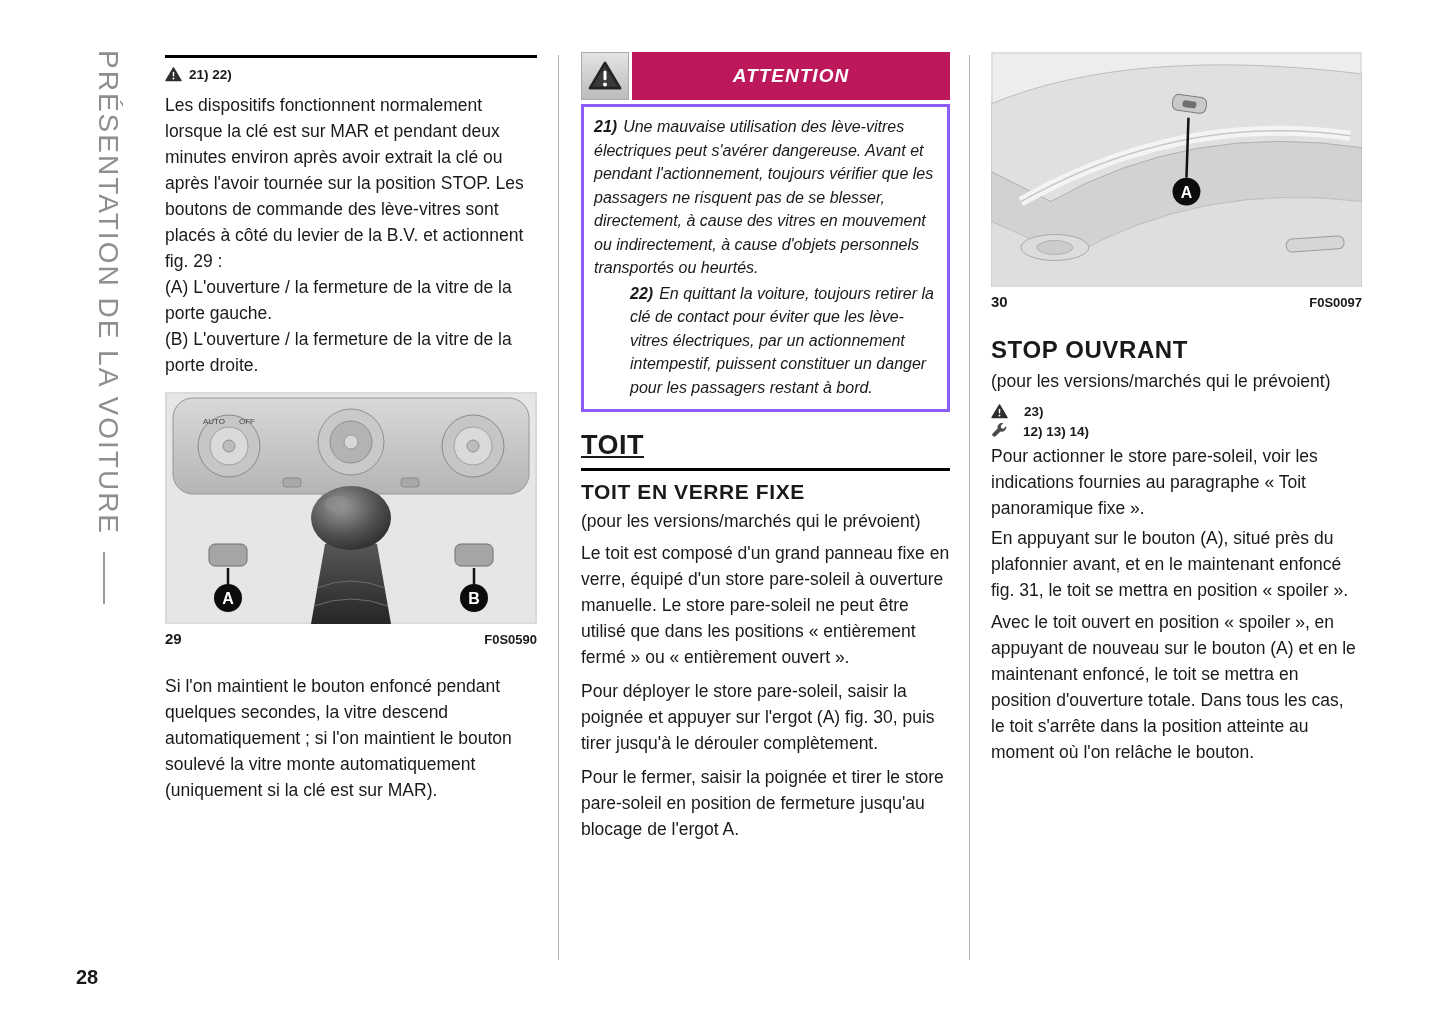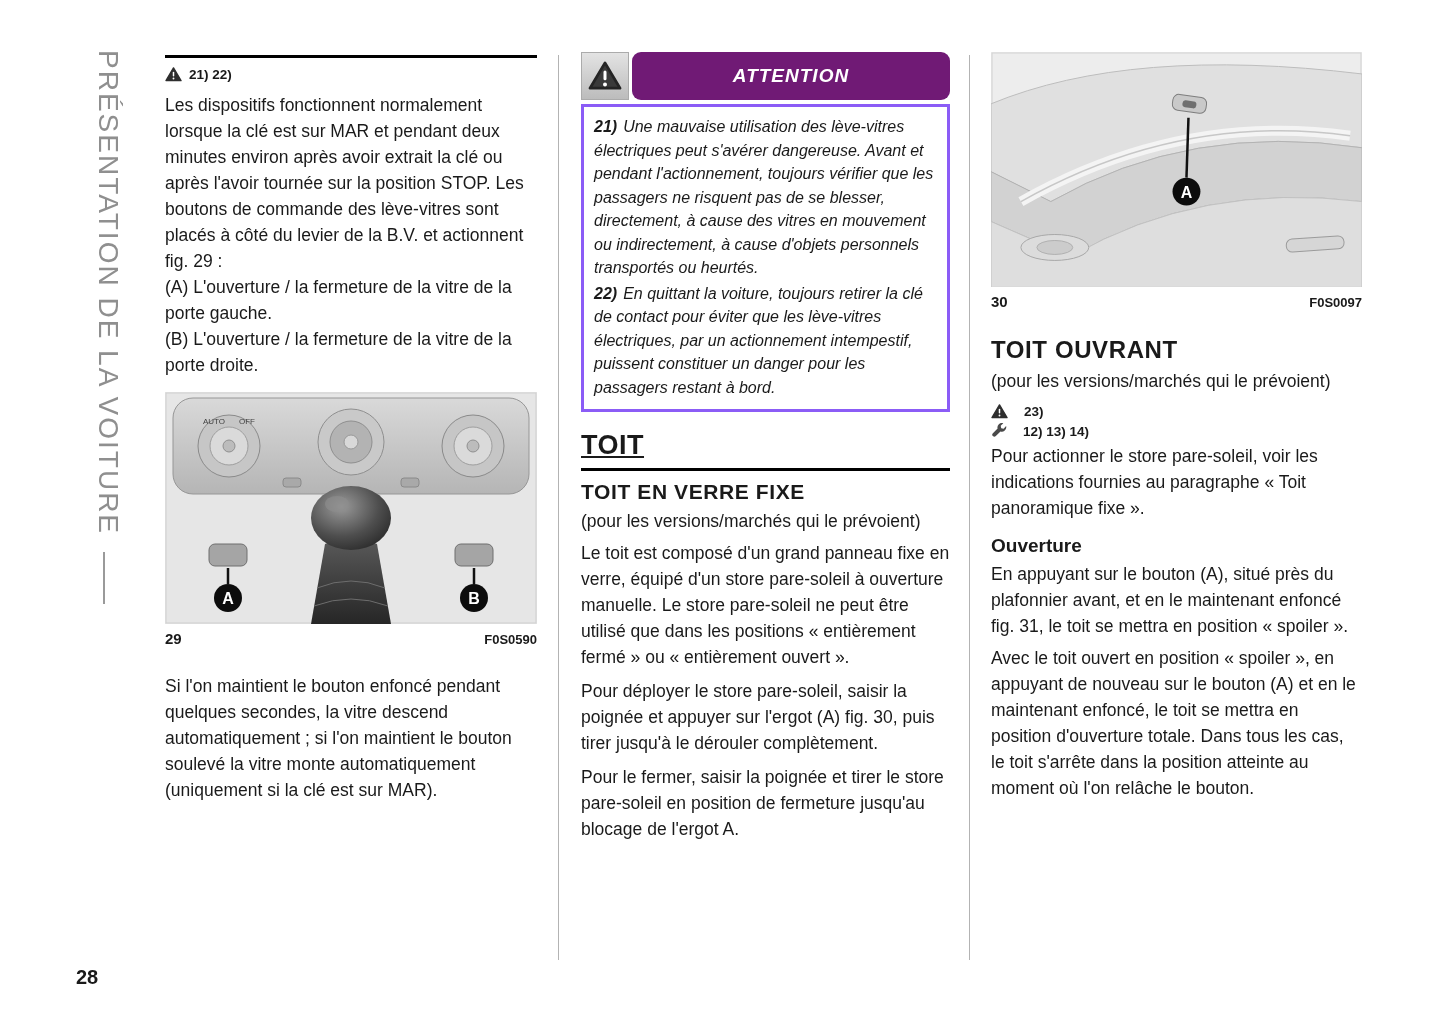--- a/index.html
+++ b/index.html
@@ -46,26 +46,26 @@
   .fig{ margin-top:14px; }
   .figsvg{ display:block; width:100%; height:auto; }
   .fig-caption{ display:flex; justify-content:space-between; align-items:baseline; margin-top:6px; }
   .fig-num{ font-size:15px; font-weight:bold; }
   .fig-code{ font-size:13px; font-weight:bold; }
 
   
   .attention{ display:flex; height:48px; gap:3px; }
   .attention-icon-cell{ width:48px; background:linear-gradient(#e3e3e3,#bcbcbc);
     display:flex; align-items:center; justify-content:center; border:1px solid #ababab; }
-  .attention-bar{ flex:1; background:#701a75; color:#fff; display:flex; align-items:center;
-    justify-content:center; font-weight:bold; font-style:italic; font-size:19px; letter-spacing:1px;border-radius:9px; }
+  .attention-bar{ flex:1; background:#be185d; color:#fff; display:flex; align-items:center;
+    justify-content:center; font-weight:bold; font-style:italic; font-size:19px; letter-spacing:1px; }
   .warn-box{ border:3px solid #8b5cf6; padding:8px 10px 10px 10px; margin-top:4px;
     font-style:italic; font-size:16px; line-height:23.5px; }
   .warn-num{ font-weight:bold; margin-right:6px; }
-  .warn-para + .warn-para{ margin-top:2px; }
+  .warn-para + .warn-para{ margin-top:2px;margin-left:36px; }
 
   
   .page-num{ position:absolute; left:76px; top:966px; font-size:20px; font-weight:bold; }
 </style>
 </head>
 <body>
 
 <div class="page">
 
   <div class="sidebar-title">PRÉSENTATION DE LA VOITURE</div>
@@ -197,21 +197,21 @@
         <line x1="198" y1="66" x2="196" y2="126" stroke="#111111" stroke-width="2.5"></line>
         <circle cx="196" cy="140" r="14" fill="#0c0c0c"></circle>
         <text x="196" y="146" text-anchor="middle" font-size="16" font-weight="bold" fill="#ffffff">A</text>
       </svg>
       <div class="fig-caption">
         <span class="fig-num">30</span>
         <span class="fig-code">F0S0097</span>
       </div>
     </div>
 
-    <div class="h2-big">TOIT OUVRANT</div>
+    <div class="h2-big">STOP OUVRANT</div>
     <p class="body gap4">(pour les versions/marchés qui le prévoient)</p>
 
     <div class="ref-row tight" style="margin-top:10px;">
       <span class="icon">
         <svg width="17" height="15" viewBox="0 0 36 32">
             <path d="M18 2 L34 29 H2 Z" fill="#2e2e2e" stroke="#2e2e2e" stroke-width="3" stroke-linejoin="round"></path>
             <rect x="16.4" y="10" width="3.2" height="10" rx="1.6" fill="#fff"></rect>
             <circle cx="18" cy="24.5" r="2" fill="#fff"></circle>
           </svg>
       </span>
@@ -221,19 +221,18 @@
       <span class="icon">
         <svg width="16" height="16" viewBox="0 0 16 16">
             <path d="M15.3 4.2 a4.4 4.4 0 0 1 -5.8 4.2 L4.8 13.1 a2.0 2.0 0 1 1 -2.9 -2.9 L6.6 5.5 a4.4 4.4 0 0 1 5.7 -5.3 L9.7 2.8 l0.5 2.4 2.4 0.5 2.5 -2.6 a4.4 4.4 0 0 1 0.2 1.1 Z" fill="#4a4a4a"></path>
           </svg>
       </span>
       <span>12) 13) 14)</span>
     </div>
 
     <p class="body gap4">Pour actionner le store pare-soleil, voir les indications fournies au paragraphe « Toit panoramique fixe ».</p>
 
-    <div class="h3">Ouverture</div>
     <p class="body gap4">En appuyant sur le bouton (A), situé près du plafonnier avant, et en le maintenant enfoncé fig. 31, le toit se mettra en position « spoiler ».</p>
     <p class="body gap6">Avec le toit ouvert en position « spoiler », en appuyant de nouveau sur le bouton (A) et en le maintenant enfoncé, le toit se mettra en position d'ouverture totale. Dans tous les cas, le toit s'arrête dans la position atteinte au moment où l'on relâche le bouton.</p>
   </div>
 
   <div class="page-num">28</div>
 </div>
 
 </body></html>

